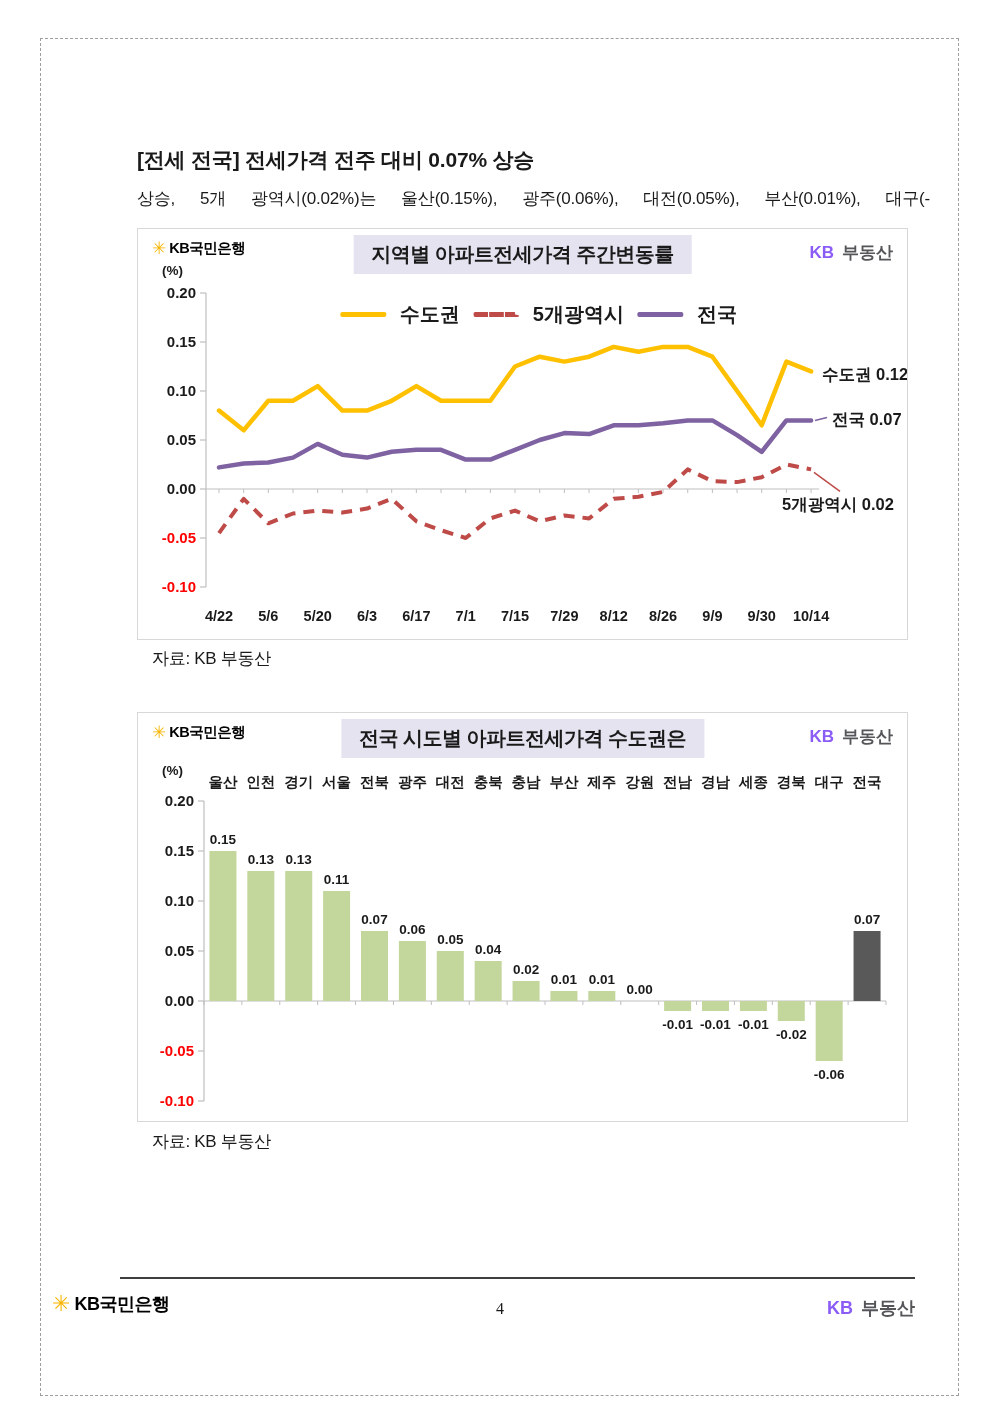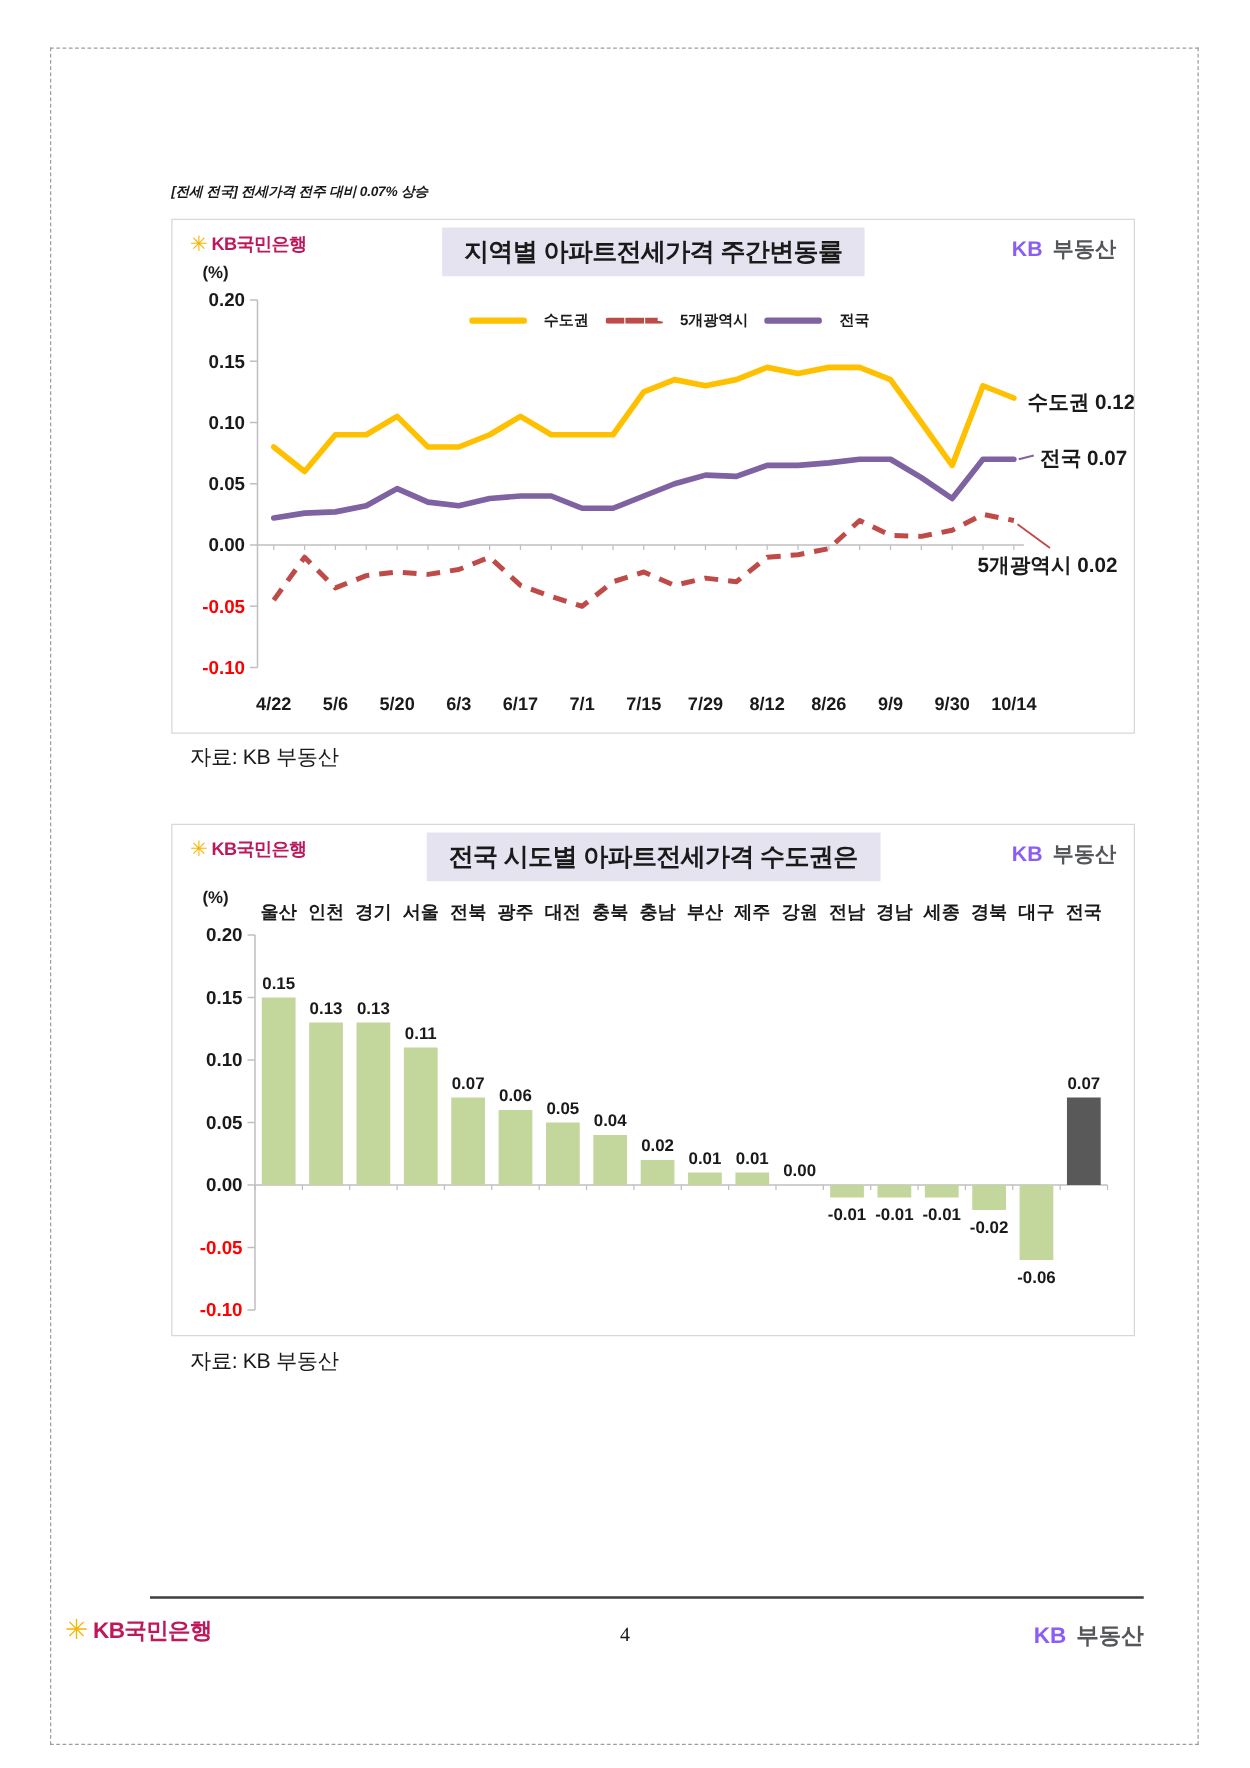--- a/index.html
+++ b/index.html
@@ -6,52 +6,52 @@
   body{
     width:1000px;height:1414px;position:relative;background:#ffffff;
     font-family:"Liberation Sans","DejaVu Sans",sans-serif;color:#1a1a1a;
     overflow:hidden;
   }
   .page-border{
     position:absolute;left:40px;top:38px;width:917px;height:1356px;
     border:1px dashed #9e9e9e;pointer-events:none;
   }
   .content{position:absolute;left:137px;top:146px;width:793px;}
-  .heading{font-size:11px;font-weight:bold;letter-spacing:-0.2px;font-style:italic;}
+  .heading{font-size:21px;font-weight:bold;letter-spacing:-0.2px;}
   .para{margin-top:9px;}
   .pline{font-size:17px;line-height:31px;letter-spacing:-0.2px;word-spacing:2px;}
   .pj{text-align:justify;text-align-last:justify;}
   .panel{
     position:relative;width:769px;border:1px solid #d8d8d8;background:#fff;
   }
   .panel-1{margin-top:14px;height:410px;}
   .panel-2{margin-top:42px;height:408px;}
   .panel-head{position:relative;height:46px;}
   .bank-logo{position:absolute;left:14px;top:10px;display:flex;align-items:center;gap:3px;}
   .bank-star{color:#f7b500;font-size:17px;font-weight:bold;line-height:1;}
-  .bank-name{font-size:14.5px;font-weight:bold;color:#be185d;letter-spacing:-0.5px;}
+  .bank-name{font-size:14.5px;font-weight:bold;color:#000000;letter-spacing:-0.5px;}
   .chart-title{
     position:absolute;left:50%;top:6px;transform:translateX(-50%);
     background:#e6e3f0;padding:6px 18px;font-size:20px;font-weight:bold;
     white-space:nowrap;letter-spacing:-0.5px;
   }
   .estate-logo{position:absolute;right:14px;top:12px;font-size:17px;font-weight:bold;white-space:nowrap;}
   .estate-kb{color:#8b5cf6;}
   .estate-name{color:#55565a;margin-left:8px;}
   .unit{position:absolute;left:24px;font-size:13.5px;font-weight:bold;color:#1a1a1a;}
   .unit-1{top:34px;}
   .unit-2{top:50px;}
   .chart-svg{display:block;}
   .svg-1{margin-top:12px;}
   .svg-2{margin-top:10px;}
   .legend{
     position:absolute;top:72px;left:50%;transform:translateX(-46%);
     display:flex;align-items:center;gap:13px;white-space:nowrap;
   }
-  .litem{display:flex;align-items:center;gap:14px;font-size:12px;font-weight:bold;}
+  .litem{display:flex;align-items:center;gap:14px;font-size:20px;font-weight:bold;}
   .sw{width:46px;display:inline-block;border-radius:2px;}
   .src{margin:7px 0 0 15px;font-size:17px;letter-spacing:-0.3px;}
   .src-2{margin-top:8px;}
   
   .ylab{font:bold 15px "Liberation Sans","DejaVu Sans",sans-serif;fill:#1a1a1a;}
   .ylab-neg{fill:#ff0000;}
   .xlab{font:bold 14.5px "Liberation Sans","DejaVu Sans",sans-serif;fill:#1a1a1a;}
   .ann{font:bold 16.5px "Liberation Sans","DejaVu Sans",sans-serif;fill:#1a1a1a;}
   .cat{font:bold 14.5px "Liberation Sans","DejaVu Sans",sans-serif;fill:#1a1a1a;}
   .vlab{font:bold 13.5px "Liberation Sans","DejaVu Sans",sans-serif;fill:#1a1a1a;}
@@ -69,20 +69,21 @@
 </head>
 <body>
 
 <div class="page-border"></div>
 
 <div class="content">
 
   <div class="heading">[전세 전국] 전세가격 전주 대비 0.07% 상승</div>
 
   <div class="para">
+    <div class="pline pj">상승, 5개 광역시(0.02%)는 울산(0.15%), 광주(0.06%), 대전(0.05%), 부산(0.01%), 대구(-</div>
   </div>
 
   <div class="panel panel-1">
     <div class="panel-head">
       <div class="bank-logo">
         <span class="bank-star">✳</span>
         <span class="bank-name">KB국민은행</span>
       </div>
       <div class="chart-title">지역별 아파트전세가격 주간변동률</div>
       <div class="estate-logo">

